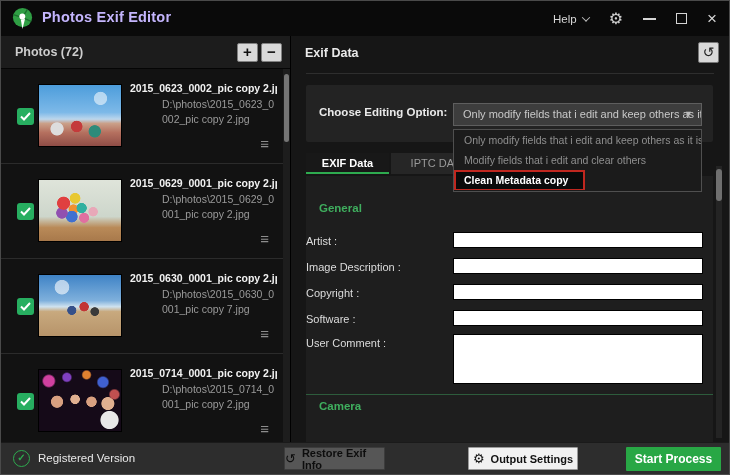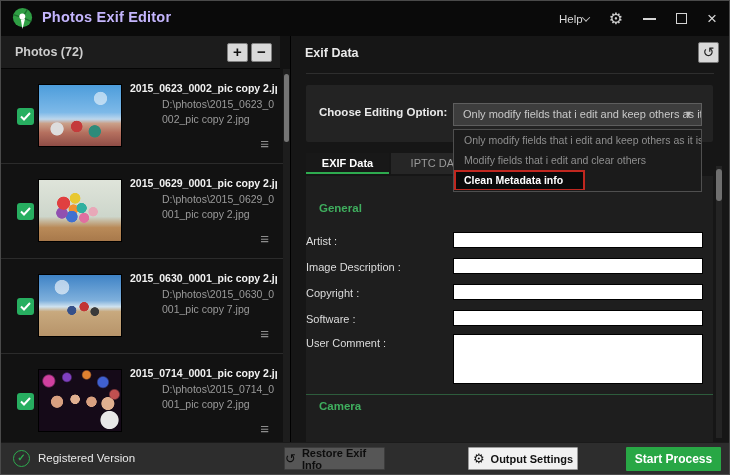--- a/index.html
+++ b/index.html
@@ -5,31 +5,31 @@
   * { margin:0; padding:0; box-sizing:border-box; }
   body { font-family:"Liberation Sans", sans-serif; background:#fff; }
   .window { position:relative; width:730px; height:475px; background:#111;
             border:1px solid #4a4a4a; overflow:hidden; }
 
   
   .titlebar { position:absolute; top:0; left:0; right:0; height:35px; background:#0a0a0a; }
   .logo { position:absolute; left:10px; top:6px; width:23px; height:23px; }
   .app-title { position:absolute; left:41px; top:8px; color:#c4b5fd; font-size:14.5px; font-weight:bold; letter-spacing:.2px; }
   .tb-right { position:absolute; right:12px; top:0; height:35px; display:flex; align-items:center; gap:20px; }
-  .help { color:#d8d8d8; font-size:11.5px; display:flex; align-items:center; cursor:default; }
+  .help { color:#d8d8d8; font-size:11.5px; display:flex; align-items:center; gap:6px; cursor:default; }
   .chev { width:6px; height:6px; border-right:1.5px solid #bdbdbd; border-bottom:1.5px solid #bdbdbd;
           transform:rotate(45deg) translate(-1px,-1px); }
   .gear { color:#cfcfcf; font-size:16px; line-height:1; }
   .win-min { width:13px; height:2px; background:#d5d5d5; }
   .win-max { width:11px; height:11px; border:1.5px solid #d5d5d5; }
   .win-close { color:#d5d5d5; font-size:17px; line-height:1; }
 
   
   .left-panel { position:absolute; top:35px; left:0; width:290px; bottom:32px; background:#121212; border-right:1px solid #000; }
-  .left-header { position:absolute; top:0; left:0; right:10px; height:33px; background:#1c1c1c; border-bottom:1px solid #050505; }
+  .left-header { position:absolute; top:0; left:0; right:0; height:33px; background:#1c1c1c; border-bottom:1px solid #050505; }
   .left-header .cap { position:absolute; left:14px; top:9px; color:#cdcdcd; font-size:12.5px; font-weight:600; }
   .sq-btn { position:absolute; top:7px; width:21px; height:19px; background:#d9d9d9; border:1px solid #808080;
             border-radius:2px; color:#111; font-size:15px; font-weight:bold; text-align:center; line-height:16px; }
   .btn-add { right:32px; }  .btn-rem { right:8px; }
   .photo-list { position:absolute; top:33px; left:0; right:7px; bottom:0; overflow:hidden; }
   .photo-item { position:relative; height:95px; background:#121212; border-bottom:1px solid #2b2b2b; }
   .pcheck { position:absolute; left:16px; top:39px; width:17px; height:17px; background:#27ae60; border-radius:3px;
             display:flex; align-items:center; justify-content:center; }
   .pthumb { position:absolute; left:37px; top:15px; width:84px; height:63px; border:1px solid #000; }
   .ptext { position:absolute; left:129px; top:13px; right:6px; }
@@ -265,21 +265,21 @@
 
     <div class="rscroll">
       <div class="rthumbbar"></div>
     </div>
 
     <div class="dropdown">
       <div class="dd-opt">Only modify fields that i edit and keep others as it is</div>
       <div class="dd-opt">Modify fields that i edit and clear others</div>
       <div class="dd-opt sel">
         <span class="dd-hl"></span>
-        <span class="dd-sel-text">Clean Metadata info</span>
+        <span class="dd-sel-text">Clean Metadata copy</span>
       </div>
     </div>
   </div>
 
   <div class="footer">
     <span class="reg-ic">✓</span>
     <span class="reg-txt">Registered Version</span>
 
     <div class="fbtn b-restore">
       <span class="fic">↺</span>

